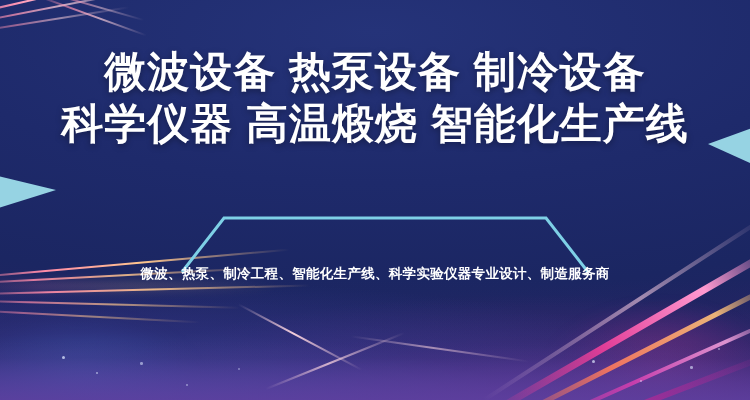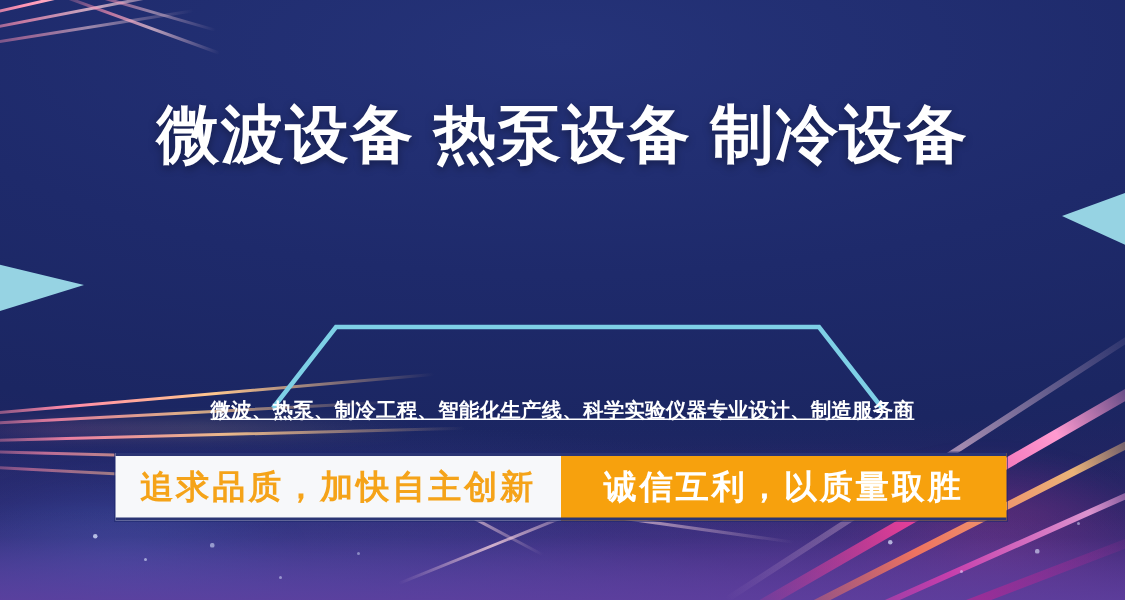--- a/index.html
+++ b/index.html
@@ -83,21 +83,21 @@
   .arrow-right{
     position:absolute;right:-2px;top:128px;width:0;height:0;
     border-top:16px solid transparent;
     border-bottom:20px solid transparent;
     border-right:44px solid #9ddcea;
     opacity:.95;
   }
 
   
   .headline{
-    position:absolute;left:0;right:0;top:64px;
+    position:absolute;left:0;right:0;top:46px;
     text-align:center;
     color:#ffffff;
     font-weight:bold;
     font-size:42px;
     line-height:52px;
     letter-spacing:1px;
     text-shadow:0 2px 6px rgba(0,0,0,.35);
     white-space:nowrap;
   }
   .headline .line{display:block;}
@@ -120,21 +120,20 @@
     text-shadow:0 0 8px rgba(90,210,235,.5);
   }
   .subtext{
     position:absolute;left:0;right:0;top:265px;
     text-align:center;
     color:#ffffff;
     font-size:13.5px;
     font-weight:bold;
     letter-spacing:.3px;
     white-space:nowrap;
-    text-decoration:underline;
   }
 
   
   .slogans{
     position:absolute;left:77px;top:302px;width:594px;height:45px;
     display:flex;
     box-shadow:0 0 0 1px rgba(30,40,110,.6);
   }
   .slogan{
     flex:0 0 50%;
@@ -205,28 +204,25 @@
   <div class="dot" style="left:592px;top:360px;width:3px;height:3px;opacity:.7;"></div>
   <div class="dot" style="left:640px;top:380px;width:2px;height:2px;opacity:.55;"></div>
   <div class="dot" style="left:690px;top:366px;width:2.5px;height:2.5px;opacity:.6;"></div>
   <div class="dot" style="left:718px;top:348px;width:2px;height:2px;opacity:.5;"></div>
 
   <div class="arrow-left"></div>
   <div class="arrow-right"></div>
 
   <div class="headline">
     <span class="line">微波设备  热泵设备  制冷设备</span>
+    <span class="line">科学仪器  高温煅烧  智能化生产线</span>
   </div>
 
   <div class="frame">
     <svg width="410" height="60" viewBox="0 0 410 60" xmlns="http://www.w3.org/2000/svg" aria-hidden="true">
       <path d="M2,58 L44,4 L366,4 L408,58" fill="none" stroke="#7ed0e6" stroke-width="3" stroke-linejoin="miter" stroke-linecap="butt"></path>
     </svg>
   </div>
 
   <div class="subtext">微波、热泵、制冷工程、智能化生产线、科学实验仪器专业设计、制造服务商</div>
 
-  <div class="slogans">
-    <div class="slogan slogan-left">追求品质，加快自主创新</div>
-    <div class="slogan slogan-right">诚信互利，以质量取胜</div>
-  </div>
 
 </div>
 
 </body></html>

